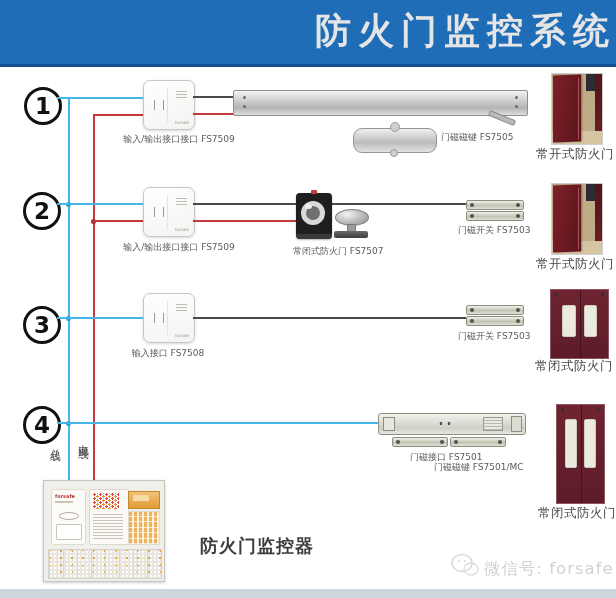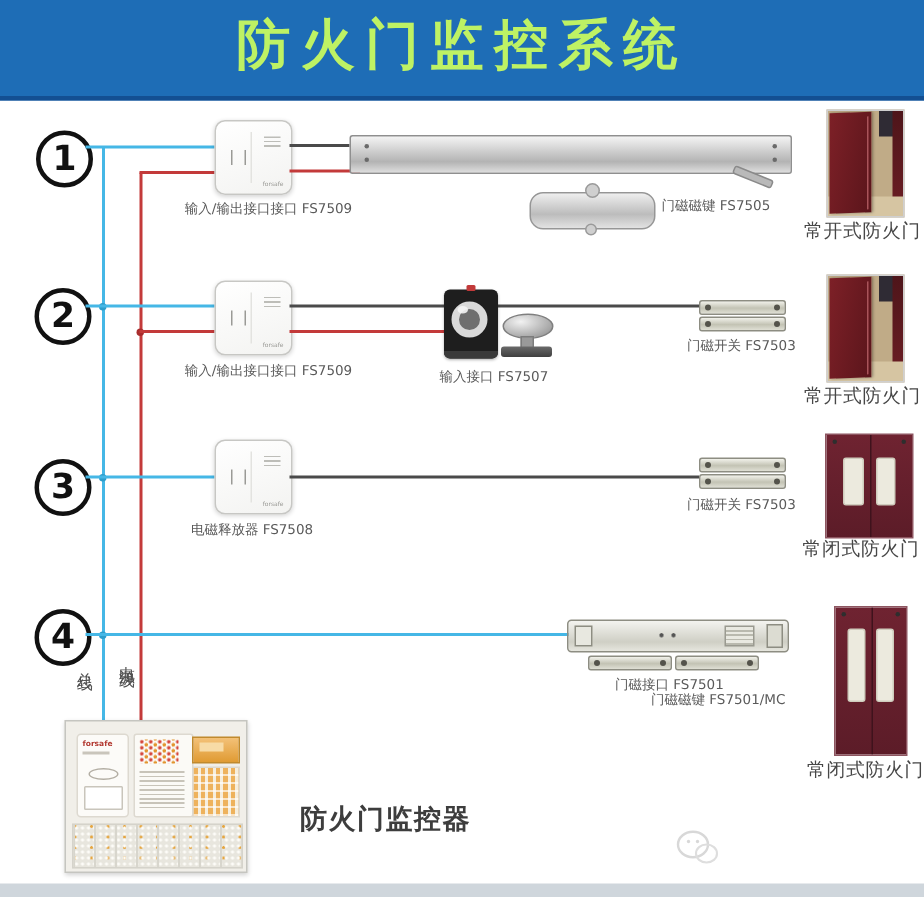--- a/index.html
+++ b/index.html
@@ -1,21 +1,21 @@
 <!DOCTYPE html>
 <html><head>
 <meta charset="utf-8">
 <style>
   html,body{margin:0;padding:0;background:#fff;}
   #stage{position:relative;width:616px;height:598px;background:#ffffff;overflow:hidden;
          font-family:"DejaVu Sans","Liberation Sans",sans-serif;}
   .abs{position:absolute;}
   
   #banner{left:0;top:0;width:616px;height:64px;background:#1e6db6;border-bottom:3px solid #134f92;}
-  #banner .title{width:100%;text-align:center;line-height:62px;color:#bef264;font-size:36px;
+  #banner .title{width:100%;text-align:right;line-height:62px;color:#e5e5e5;font-size:36px;
                  font-weight:bold;letter-spacing:7px;}
   
   .wire{position:absolute;}
   .wire.blue{background:#45b7e6;}
   .wire.red{background:#c33a3a;}
   .wire.blk{background:#4a4a4a;}
   .h2{height:2px;} .w2{width:2px;}
   .dot{position:absolute;width:5px;height:5px;border-radius:50%;}
   .dot.blue{background:#2d9dcb;} .dot.red{background:#a82d2d;}
   
@@ -184,21 +184,21 @@
 
   <div class="release" style="left:296px;top:193px;">
     <span class="btn"></span>
       <span class="ring"></span>
       <span class="glint"></span>
       <span class="base"></span>
   </div>
   <div class="armature-cap" style="left:335px;top:209px;"></div>
   <div class="armature-stem" style="left:347px;top:224px;"></div>
   <div class="armature-base" style="left:334px;top:231px;"></div>
-  <div class="lbl" style="left:293px;top:245px;">输入接口 FS7507</div>
+  <div class="lbl" style="left:293px;top:245px;">常闭式防火门 FS7507</div>
 
   <div class="mag-bar" style="left:466px;top:200px;width:56px;"></div>
   <div class="mag-bar" style="left:466px;top:211px;width:56px;"></div>
   <div class="lbl" style="left:458px;top:224px;">门磁开关 FS7503</div>
   <div class="door-open" style="left:551px;top:183px;width:50px;height:70px;">
     <span class="wall"></span>
       <span class="darkcorner"></span>
       <span class="jamb"></span>
       <span class="floor"></span>
     <span class="leaf">
@@ -208,21 +208,21 @@
   <div class="doorlbl" style="left:534px;top:256px;width:82px;">常开式防火门</div>
 
   <div class="numcirc" style="left:23px;top:306px;">3</div>
   <div class="wire blue h2" style="left:57px;top:317px;width:86px;"></div>
   <div class="module" style="left:143px;top:293px;">
     <span class="divider"></span>
     <span class="terms"></span>
     <span class="mtext"></span>
     <span class="brand">forsafe</span>
   </div>
-  <div class="lbl ctr" style="left:118px;top:347px;width:100px;">电磁释放器 FS7508</div>
+  <div class="lbl ctr" style="left:118px;top:347px;width:100px;">输入接口 FS7508</div>
   <div class="wire blk h2" style="left:193px;top:317px;width:273px;"></div>
   <div class="mag-bar" style="left:466px;top:305px;width:56px;"></div>
   <div class="mag-bar" style="left:466px;top:316px;width:56px;"></div>
   <div class="lbl" style="left:458px;top:330px;">门磁开关 FS7503</div>
   <div class="door-closed" style="left:550px;top:289px;width:57px;height:68px;">
     <span class="split"></span>
     <span class="win" style="left:20%;top:22%;height:44%;"></span>
     <span class="win" style="left:58%;top:22%;height:44%;"></span>
     <span class="pin" style="left:4px;top:3px;"></span>
       <span class="pin" style="right:4px;top:3px;"></span>
@@ -272,16 +272,17 @@
   </div>
   <div id="ctrl-name" class="abs">防火门监控器</div>
 
   <div id="watermark" class="abs">
     <svg width="30" height="26" viewBox="0 0 30 26">
       <ellipse cx="12" cy="11" rx="10" ry="8.5" fill="none" stroke="#d8d8d8" stroke-width="1.6"></ellipse>
       <ellipse cx="21" cy="17" rx="7" ry="6" fill="none" stroke="#dedede" stroke-width="1.4"></ellipse>
       <circle cx="9" cy="9" r="1.1" fill="#d8d8d8"></circle>
         <circle cx="15" cy="9" r="1.1" fill="#d8d8d8"></circle>
     </svg>
+    <span class="wtxt">微信号: forsafe</span>
   </div>
 
   <div id="footerbar" class="abs"></div>
 </div>
 
 </body></html>

